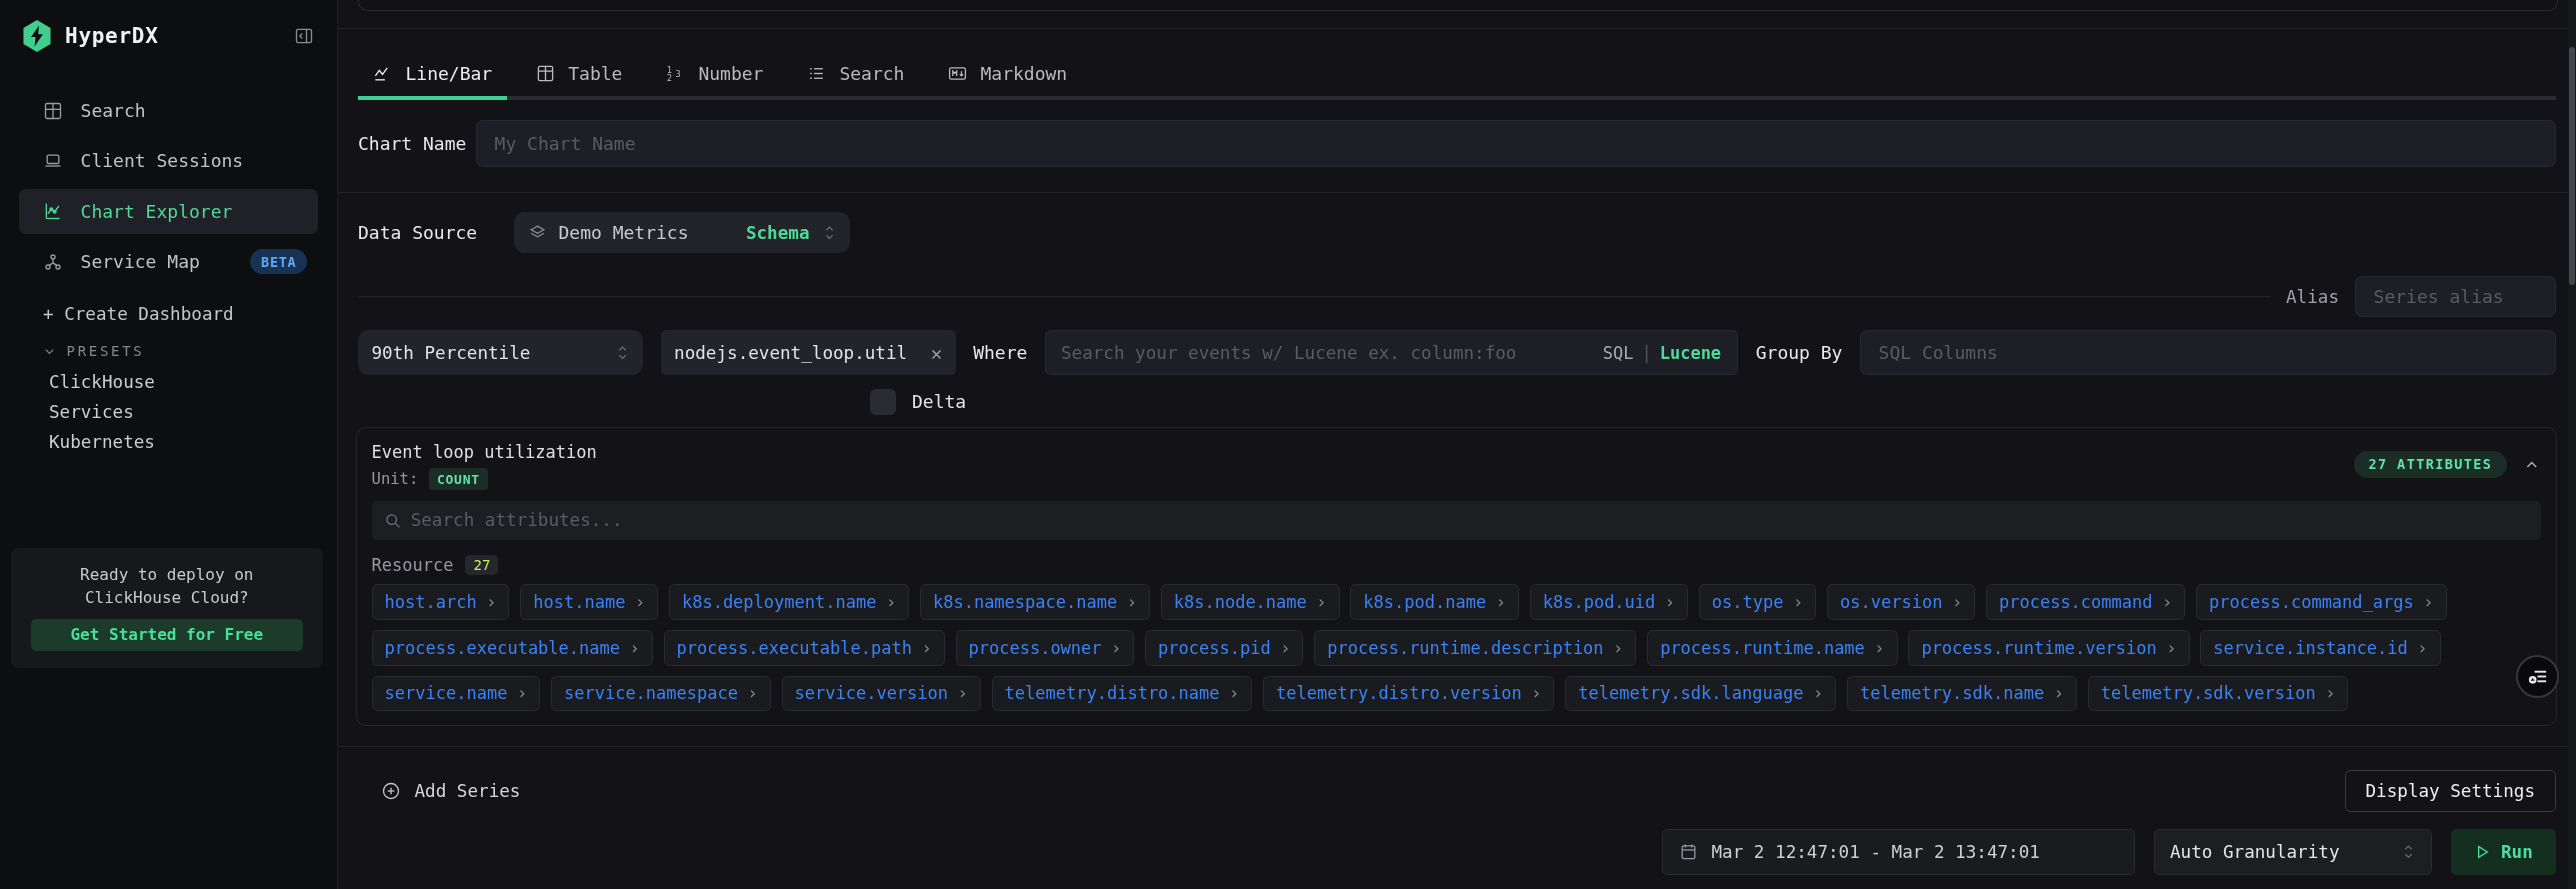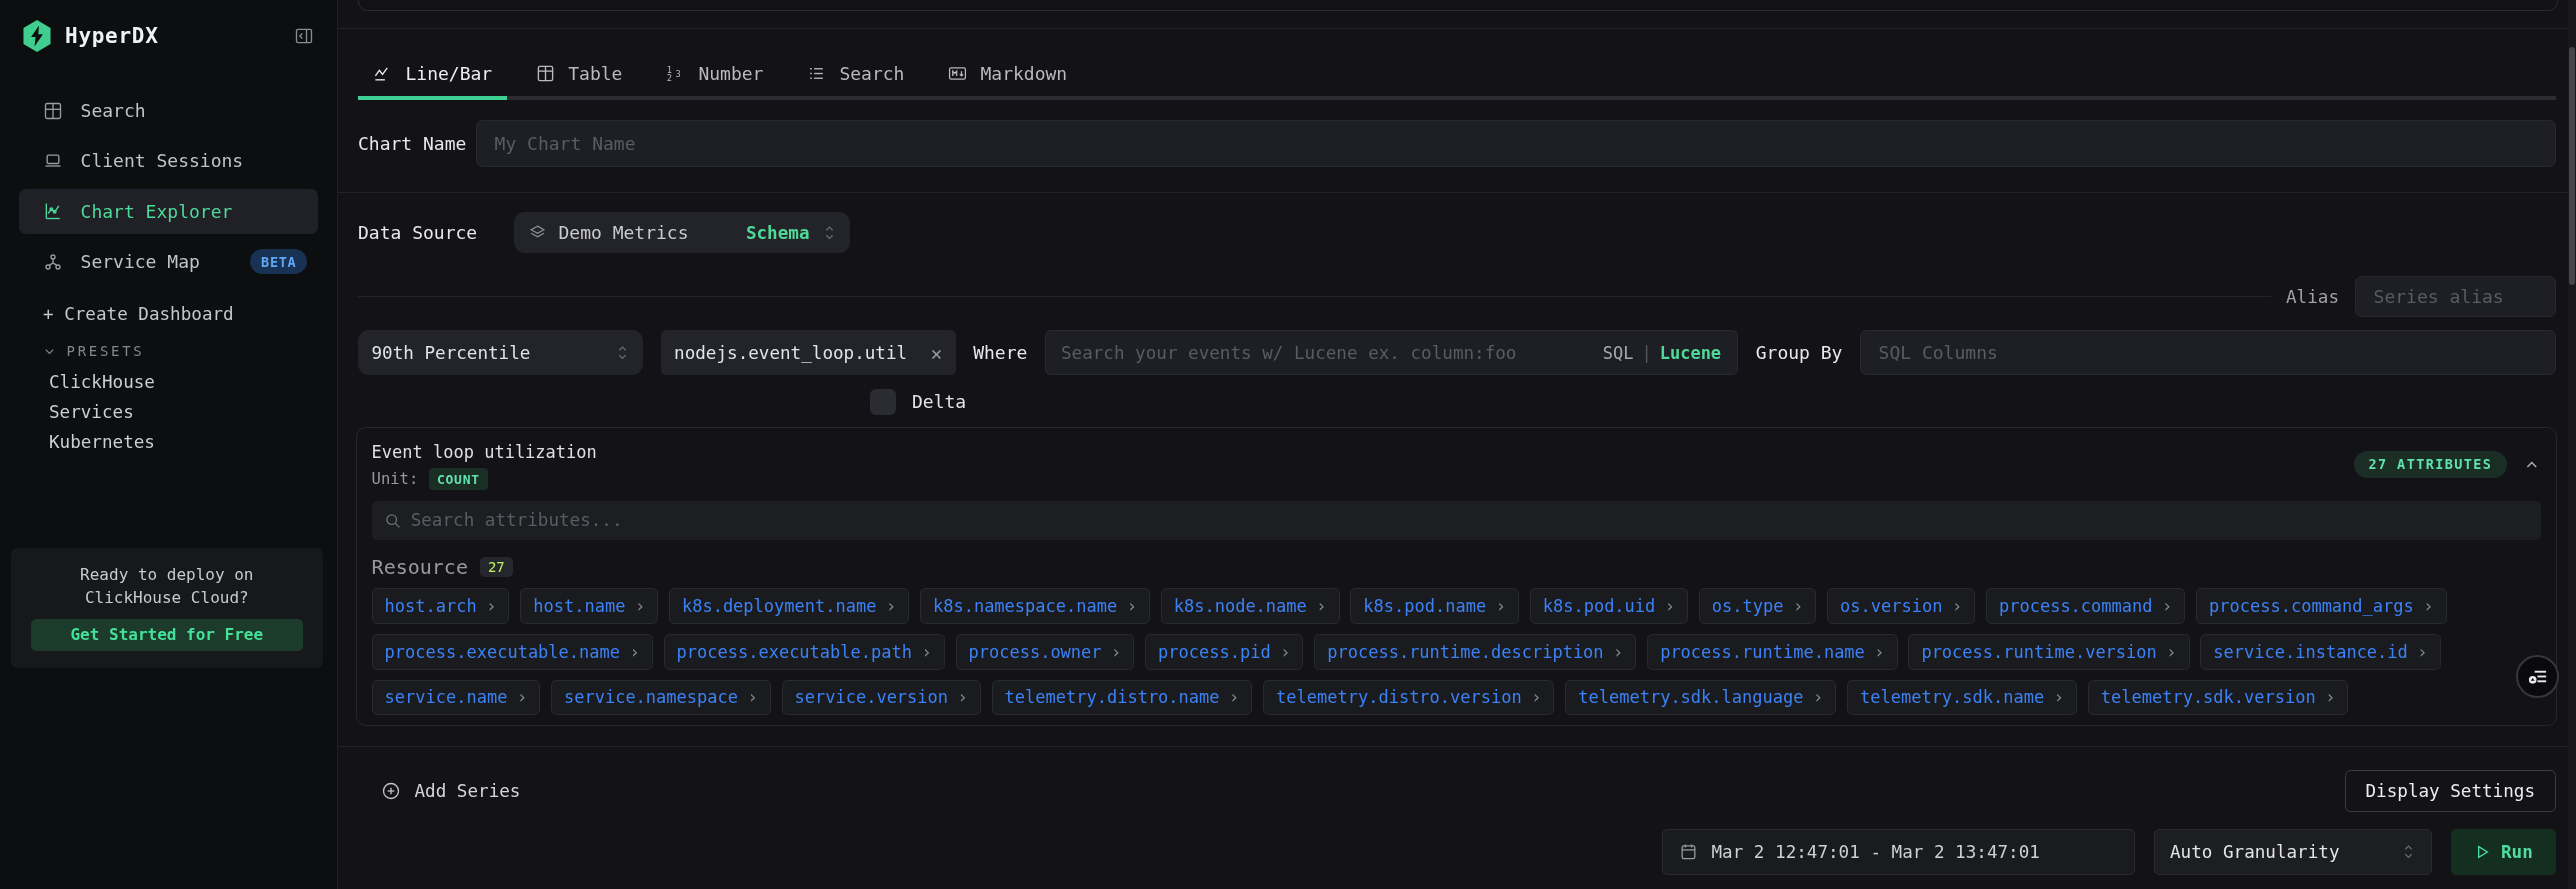--- a/index.html
+++ b/index.html
@@ -104,21 +104,21 @@
   .unit-label{color:#96989c;font-size:15.5px;}
   .count-badge{background:var(--accent-badge-bg);color:var(--accent-badge-text);font-size:13px;font-weight:bold;letter-spacing:0.7px;padding:3.4px 8px;border-radius:4px;}
   .attrs-right{display:flex;align-items:center;gap:16px;margin-top:9.5px;}
   .attrs-badge{background:var(--accent-badge-bg);color:var(--accent-badge-text);font-size:13.5px;font-weight:bold;letter-spacing:1.4px;padding:5.4px 15px;border-radius:675px;}
   .attrs-collapse{color:#aeb0b4;cursor:pointer;}
   .attr-search{margin-top:10.8px;height:39px;background:#1d1e22;border-radius:5.4px;display:flex;align-items:center;padding:0 12px;gap:9.5px;}
   .attr-search input{background:transparent;border:none;outline:none;flex:1;color:#d9dadd;font-size:17.6px;}
   .attr-search input::placeholder{color:var(--placeholder);}
   .attr-search .sicon{color:#6f7176;}
   .resource-row{margin-top:15px;display:flex;align-items:center;gap:12px;}
-  .resource-label{color:#97999e;font-size:20px;}
+  .resource-label{color:#97999e;font-size:17px;}
   .resource-count{background:#26272c;color:#bef264;font-size:14px;font-weight:normal;padding:2px 8px;border-radius:4.7px;}
   .chips{margin-top:9.5px;display:flex;flex-wrap:wrap;gap:10px 10.8px;}
   .chip{display:flex;align-items:center;gap:9.5px;background:var(--chip-bg);border:1.4px solid var(--chip-border);border-radius:5.4px;padding:6.8px 12px;cursor:pointer;}
   .chip-label{color:#3b82f6;font-size:17px;white-space:nowrap;}
   .chip-caret{color:#85878d;font-size:17px;}
   .float-btn{position:absolute;right:-2.7px;top:227px;width:43px;height:43px;border-radius:50%;background:#0a0a0c;border:2px solid #36373d;display:flex;align-items:center;justify-content:center;cursor:pointer;z-index:5;}
 
   
   .footer1{top:766px;height:49px;justify-content:space-between;}
   .add-series{display:flex;align-items:center;gap:13.5px;padding-left:23px;color:#d6d7d9;font-size:17.6px;cursor:pointer;}

